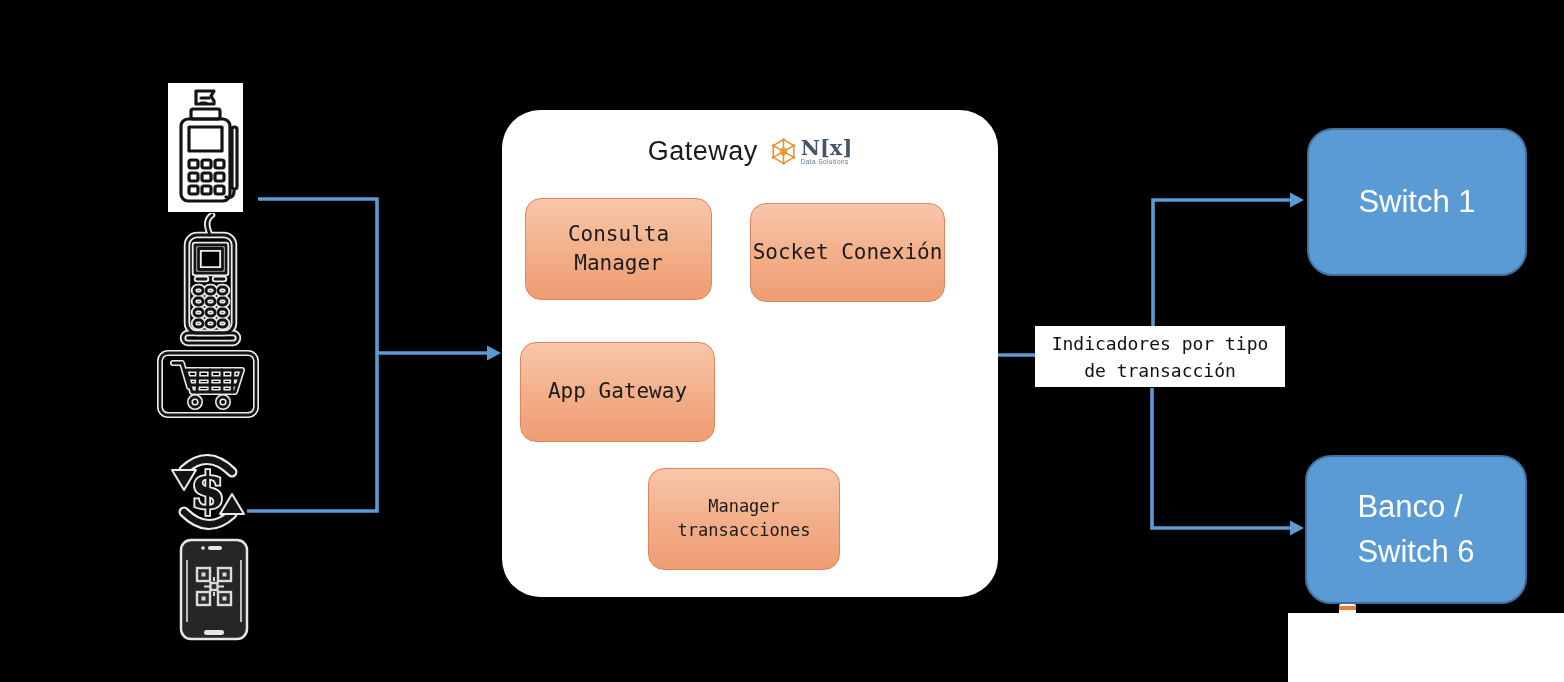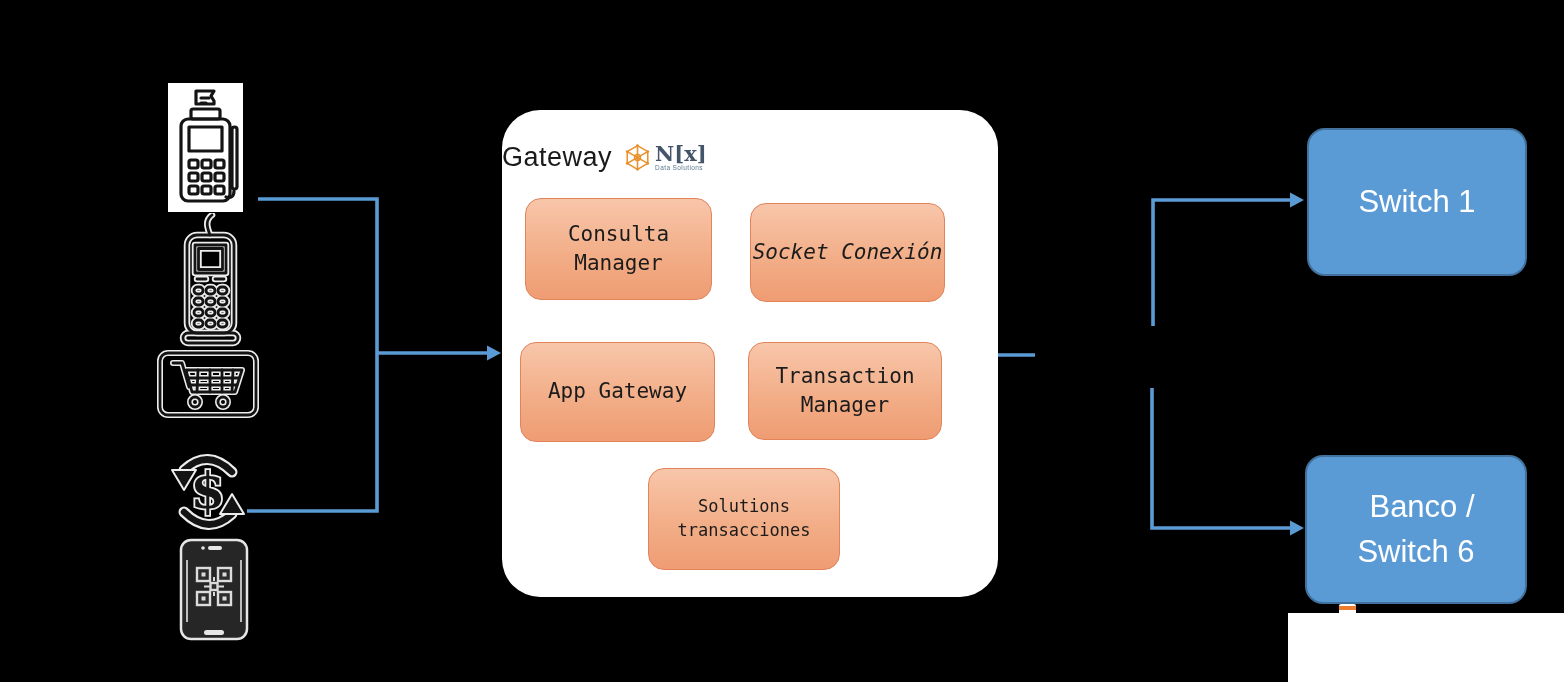--- a/index.html
+++ b/index.html
@@ -7,47 +7,47 @@
           font-family:"Liberation Sans", sans-serif;}
   #connectors{position:absolute;left:0;top:0;z-index:1;}
 
   
   .srcicon{position:absolute;z-index:2;}
   .posbg{background:#ffffff;}
 
   
   #gateway{position:absolute;left:502px;top:110px;width:496px;height:487px;background:#ffffff;
            border-radius:38px;z-index:2;}
-  .gw-head{position:absolute;left:0;top:24px;width:100%;height:46px;display:flex;
-           align-items:center;gap:12px;}
+  .gw-head{position:absolute;left:0;top:18px;width:100%;height:46px;display:flex;
+           align-items:center;justify-content:center;gap:12px;}
   .gw-title{font-size:27px;color:#1a1a1a;letter-spacing:0.5px;}
   .nx-logo{display:flex;align-items:center;gap:4px;}
   .nx-text{display:flex;flex-direction:column;align-items:flex-start;line-height:1;}
   .nx-name{font-family:"DejaVu Serif", serif;font-weight:bold;font-size:21px;color:#44546A;}
   .nx-tag{font-size:6.5px;color:#5a7a8c;letter-spacing:0.4px;margin-top:1px;}
 
   .module{position:absolute;background:linear-gradient(180deg,#F8C6AA 0%,#F2AE88 55%,#EF9C72 100%);
           border:1.6px solid #E2835A;border-radius:16px;display:flex;align-items:center;
           justify-content:center;text-align:center;color:#1b1b1b;
           font-family:"DejaVu Sans Mono","Liberation Mono",monospace;font-size:21px;line-height:1.4;}
   #m-tm{left:23px;top:88px;width:185px;height:100px;}
-  #m-sc{left:248px;top:93px;width:193px;height:97px;font-style:italic;}
+  #m-sc{left:248px;top:93px;width:193px;height:97px;}
   #m-ac{left:18px;top:232px;width:193px;height:98px;}
   #m-trm{left:246px;top:232px;width:192px;height:96px;}
   #m-ct{left:146px;top:358px;width:190px;height:100px;font-size:17px;}
 
   
   #flow-label{position:absolute;left:1035px;top:326px;width:250px;height:61px;background:#ffffff;
               z-index:2;display:flex;align-items:center;justify-content:center;text-align:center;}
   #flow-label span{font-family:"DejaVu Sans Mono","Liberation Mono",monospace;font-size:18px;
               color:#111;line-height:1.5;white-space:pre-line;}
 
   
-  .target{position:absolute;background:#5B9BD5;border:2.5px solid #41719C;border-radius:18px;
-          display:flex;align-items:center;justify-content:center;text-align:right;z-index:2;}
+  .target{position:absolute;background:#5B9BD5;border:2.5px solid #41719C;border-radius:26px;
+          display:flex;align-items:center;justify-content:center;text-align:left;z-index:2;}
   .target span{color:#ffffff;font-size:31px;line-height:1.45;white-space:pre-line;}
   #t1{left:1307px;top:128px;width:216px;height:144px;}
   #t2{left:1305px;top:455px;width:218px;height:145px;}
 
   
   #white-patch{position:absolute;left:1288px;top:613px;width:276px;height:69px;background:#ffffff;z-index:2;}
   #logo-fragment{position:absolute;left:1339px;top:604px;width:17px;height:11px;z-index:3;
       background:linear-gradient(#ffffff 2px,#ED7D31 2px,#ED7D31 6px,#ffffff 6px);border-radius:2px;}
 
   
@@ -212,28 +212,29 @@
 
     <div class="module" id="m-tm">
       <span>Consulta Manager</span>
     </div>
     <div class="module" id="m-sc">
       <span>Socket Conexión</span>
     </div>
     <div class="module" id="m-ac">
       <span>App Gateway</span>
     </div>
-    <div class="module" id="m-trm">
-      <span>Transaction Manager</span>
-    </div>
     <div class="module" id="m-ct">
-      <span>Solutions transacciones</span>
-    </div>
-  </div>
-
+      <span>Manager transacciones</span>
+    </div>
+  </div>
+
+  <div id="flow-label">
+    <span>Indicadores por tipo
+de transacción</span>
+  </div>
 
   <div class="target" id="t1">
     <span>Switch 1</span>
   </div>
   <div class="target" id="t2">
     <span>Banco /
 Switch 6</span>
   </div>
 
   <div id="white-patch"></div>

